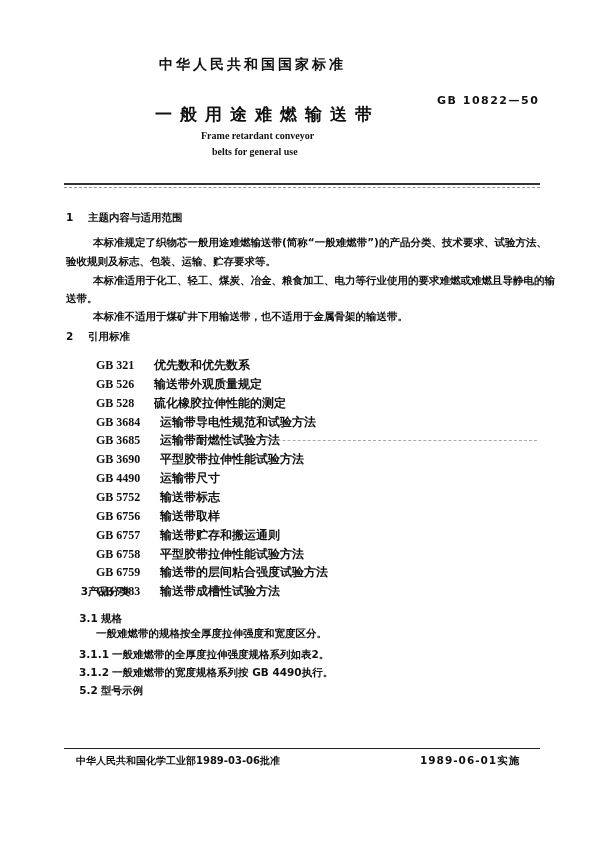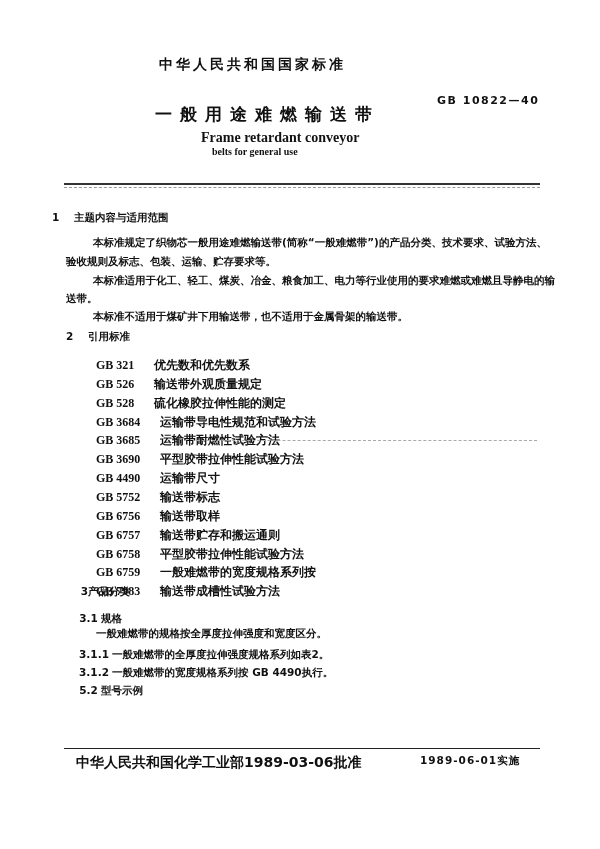--- a/index.html
+++ b/index.html
@@ -5,47 +5,47 @@
     html, body { margin: 0; padding: 0; }
     body {
       width: 600px; height: 849px; background: #ffffff;
       font-family: "DejaVu Sans", sans-serif; color: #111;
       position: relative; overflow: hidden;
     }
     .abs { position: absolute; white-space: nowrap; }
     .org { left: 159px; top: 56px; font-size: 14px; font-weight: bold; letter-spacing: 3px; text-align: center; }
     .title { left: 155px; top: 103px; font-size: 17px; font-weight: bold; letter-spacing: 8px; }
     .std-no { left: 437px; top: 94px; font-size: 11px; font-weight: bold; letter-spacing: 1.5px; }
-    .en1 { left: 201px; top: 130px; font-family: "Liberation Serif", serif; font-size: 14px; font-weight: bold; }
+    .en1 { left: 201px; top: 130px; font-family: "Liberation Serif", serif; font-size: 10px; font-weight: bold; }
     .en2 { left: 212px; top: 146px; font-family: "Liberation Serif", serif; font-size: 10px; font-weight: bold; }
     .rule-top { left: 64px; top: 183px; width: 476px; height: 2px; background: #333; }
     .rule-top2 { left: 64px; top: 187px; width: 476px; height: 1px; border-top: 1px dashed #999; }
     .sec { font-size: 10.5px; font-weight: bold; }
     .sec .num { display: inline-block; width: 22px; }
     .para { font-size: 10.5px; font-weight: bold; line-height: 20px; }
     .ref { font-size: 12px; font-weight: bold; left: 96px; }
     .ref .code { display: inline-block; width: 58px; font-family: "Liberation Serif", serif; }
     .sub { font-size: 10.5px; font-weight: bold; text-align: center; }
     .stray { left: 197px; top: 440px; width: 340px; height: 1px; border-top: 1px dashed #aaa; }
     .rule-bottom { left: 64px; top: 748px; width: 476px; height: 1px; background: #222; }
-    .foot-left { left: 76px; top: 754px; font-size: 14px; font-weight: bold; }
+    .foot-left { left: 76px; top: 754px; font-size: 10px; font-weight: bold; }
     .foot-right { left: 420px; top: 754px; font-size: 10.5px; font-weight: bold; letter-spacing: 1px; }
   </style>
 </head>
 <body>
 
 <div class="abs org">中华人民共和国国家标准</div>
 <div class="abs title">一般用途难燃输送带</div>
-<div class="abs std-no">GB 10822—40</div>
+<div class="abs std-no">GB 10822—50</div>
 <div class="abs en1">Frame retardant conveyor</div>
 <div class="abs en2">belts for general use</div>
 <div class="abs rule-top"></div>
 <div class="abs rule-top2"></div>
 
-<div class="abs sec" style="left:52px; top:211px;">
+<div class="abs sec" style="left:66px; top:211px;">
   <span class="num">1</span><span>主题内容与适用范围</span>
 </div>
 <div class="abs para" style="left:93px; top:232px;">本标准规定了织物芯一般用途难燃输送带(简称“一般难燃带”)的产品分类、技术要求、试验方法、</div>
 <div class="abs para" style="left:66px; top:251px;">验收规则及标志、包装、运输、贮存要求等。</div>
 <div class="abs para" style="left:93px; top:270px;">本标准适用于化工、轻工、煤炭、冶金、粮食加工、电力等行业使用的要求难燃或难燃且导静电的输</div>
 <div class="abs para" style="left:66px; top:288px;">送带。</div>
 <div class="abs para" style="left:93px; top:306px;">本标准不适用于煤矿井下用输送带，也不适用于金属骨架的输送带。</div>
 
 <div class="abs sec" style="left:66px; top:330px;">
   <span class="num">2</span><span>引用标准</span>
@@ -56,21 +56,21 @@
 <div class="abs ref" style="top:395px;"><span class="code">GB 528</span><span>硫化橡胶拉伸性能的测定</span></div>
 <div class="abs ref" style="top:414px;"><span class="code" style="width:64px">GB 3684</span><span>运输带导电性规范和试验方法</span></div>
 <div class="abs ref" style="top:432px;"><span class="code" style="width:64px">GB 3685</span><span>运输带耐燃性试验方法</span></div>
 <div class="abs stray"></div>
 <div class="abs ref" style="top:451px;"><span class="code" style="width:64px">GB 3690</span><span>平型胶带拉伸性能试验方法</span></div>
 <div class="abs ref" style="top:470px;"><span class="code" style="width:64px">GB 4490</span><span>运输带尺寸</span></div>
 <div class="abs ref" style="top:489px;"><span class="code" style="width:64px">GB 5752</span><span>输送带标志</span></div>
 <div class="abs ref" style="top:508px;"><span class="code" style="width:64px">GB 6756</span><span>输送带取样</span></div>
 <div class="abs ref" style="top:527px;"><span class="code" style="width:64px">GB 6757</span><span>输送带贮存和搬运通则</span></div>
 <div class="abs ref" style="top:546px;"><span class="code" style="width:64px">GB 6758</span><span>平型胶带拉伸性能试验方法</span></div>
-<div class="abs ref" style="top:564px;"><span class="code" style="width:64px">GB 6759</span><span>一般难燃带的宽度规格系列按</span></div>
+<div class="abs ref" style="top:564px;"><span class="code" style="width:64px">GB 6759</span><span>输送带的层间粘合强度试验方法</span></div>
 <div class="abs ref" style="top:583px;"><span class="code" style="width:64px">GB 7983</span><span>输送带成槽性试验方法</span></div>
 
 <div class="abs sec" style="left:66px; top:582px; top:585px;text-align:right;">
   <span class="num">3</span><span>产品分类</span>
 </div>
 
 <div class="abs sub" style="left:76px; top:612px;">
   <span style="display:inline-block;width:25px">3.1</span><span>规格</span>
 </div>
 <div class="abs sub" style="left:96px; top:627px;">一般难燃带的规格按全厚度拉伸强度和宽度区分。</div>

